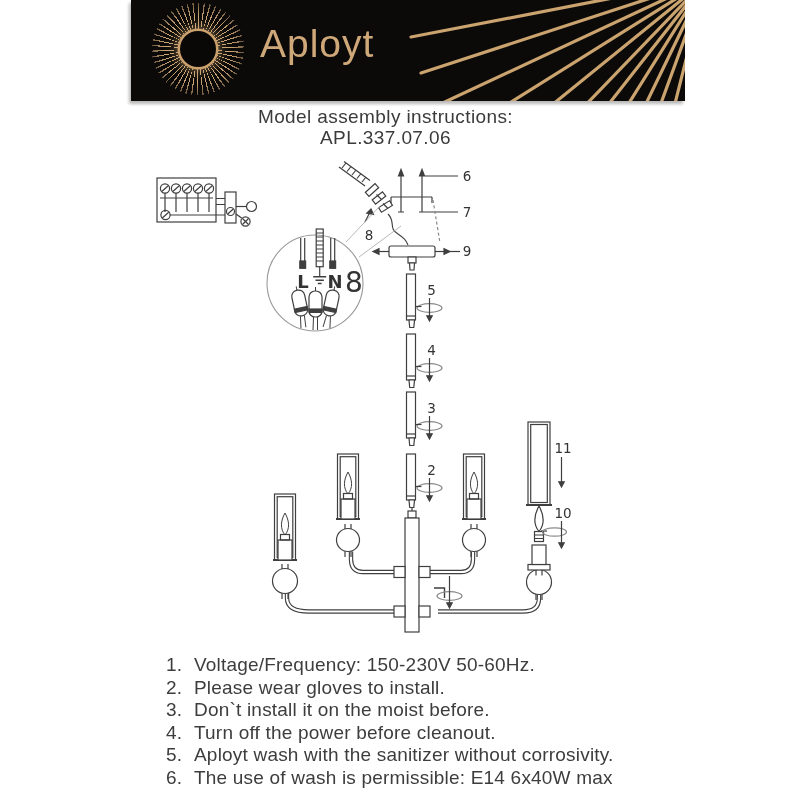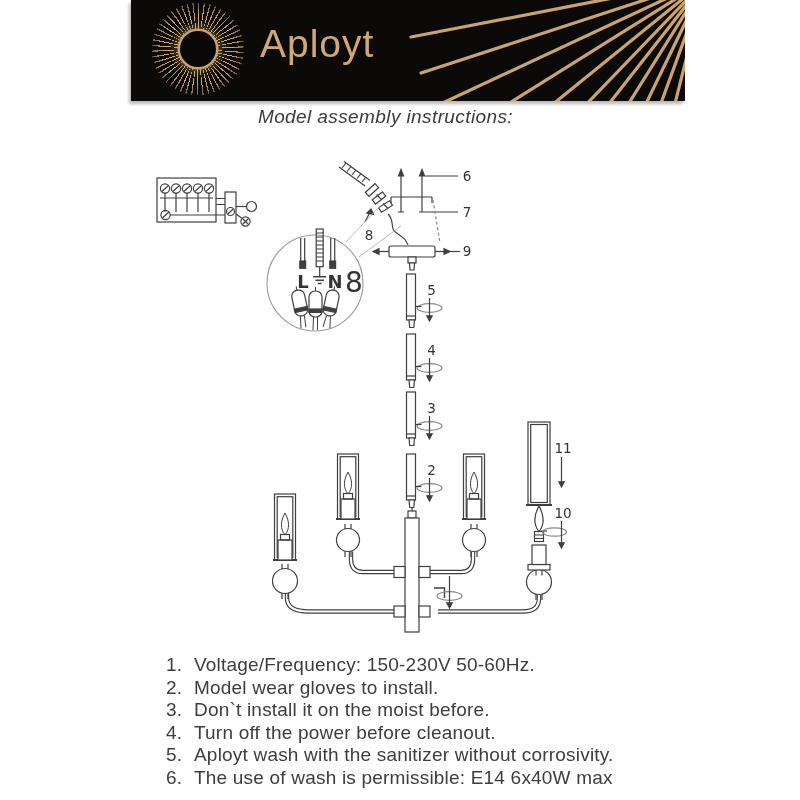--- a/index.html
+++ b/index.html
@@ -14,21 +14,21 @@
             background:repeating-conic-gradient(rgba(214,173,122,.95) 0deg 1.7deg,rgba(11,9,8,0) 1.7deg 7.2deg);}
   .sunburst-fade{position:absolute;left:21px;top:3px;width:92px;height:92px;border-radius:50%;
             background:radial-gradient(circle,rgba(11,9,8,0) 0 52%,#0b0a08 90%);}
   .sun-core{position:absolute;left:49px;top:31px;width:36px;height:36px;border-radius:50%;
             background:#0a0806;box-shadow:0 0 0 2.5px #caa06d,0 0 12px 4px rgba(208,168,116,.55);}
   .wordmark{position:absolute;left:129px;top:22px;font-size:39px;font-weight:400;
             color:#cfa87a;letter-spacing:1px;}
 
   
   .titles{position:absolute;left:0;top:106px;width:755px;text-align:center;color:#3b3b3b;
-          font-size:19px;line-height:21px;letter-spacing:.4px;font-style:italic;}
+          font-size:19px;line-height:21px;letter-spacing:.4px;}
 
   
   .diagram{position:absolute;left:0;top:0;}
 
   
   .instructions{position:absolute;left:158px;top:654px;color:#3d3d3d;font-size:19px;
                 letter-spacing:.2px;}
   .instructions .row{display:flex;line-height:22.5px;}
   .instructions .n{width:28px;flex:0 0 28px;}
 </style>
@@ -55,20 +55,21 @@
       </g>
     </svg>
     <div class="sunburst"></div>
     <div class="sunburst-fade"></div>
     <div class="sun-core"></div>
     <div class="wordmark">Aployt</div>
   </div>
 
   <div class="titles">
     <div>Model assembly instructions:</div>
+    <div>APL.337.07.06</div>
   </div>
 
   <svg class="diagram" width="800" height="800" viewBox="0 0 800 800" font-family="DejaVu Sans, sans-serif">
     <g stroke="#3f3f3f" fill="none" stroke-width="1.2">
 
       <g>
         <rect x="149" y="178" width="59" height="44"></rect>
         <g>
           <circle cx="157" cy="188.5" r="4.6"></circle>
             <line x1="153.8" y1="191.5" x2="160.2" y2="185.7"></line>
@@ -308,21 +309,21 @@
     </g>
   </svg>
 
   <div class="instructions">
     <div class="row">
       <span class="n">1.</span>
       <span class="t">Voltage/Frequency: 150-230V 50-60Hz.</span>
     </div>
     <div class="row">
       <span class="n">2.</span>
-      <span class="t">Model wear gloves to install.</span>
+      <span class="t">Please wear gloves to install.</span>
     </div>
     <div class="row">
       <span class="n">3.</span>
       <span class="t">Don`t install it on the moist before.</span>
     </div>
     <div class="row">
       <span class="n">4.</span>
       <span class="t">Turn off the power before cleanout.</span>
     </div>
     <div class="row">

